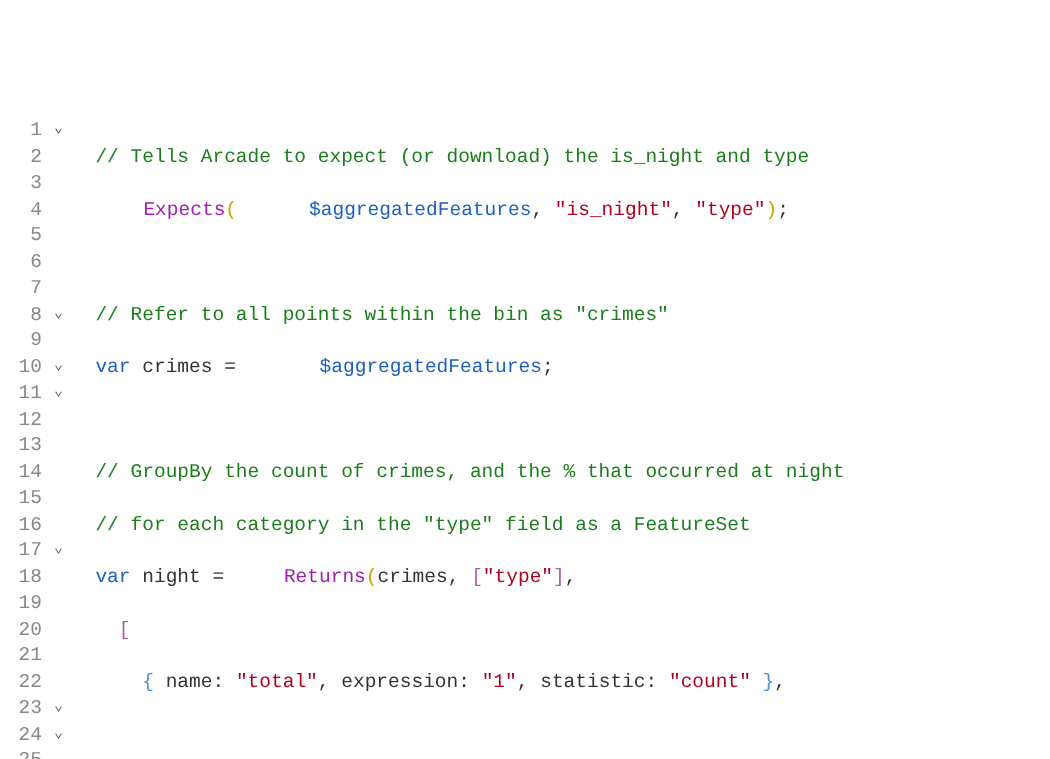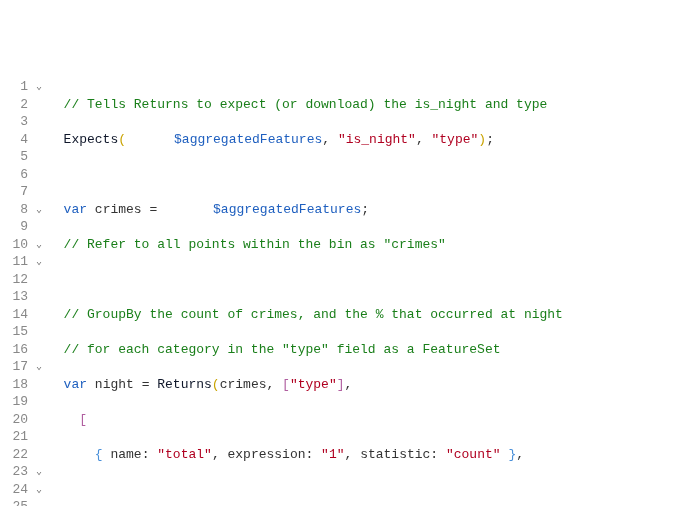--- a/index.html
+++ b/index.html
@@ -39,43 +39,43 @@
   }
   .code {
     flex: 1 1 auto;
   }
   .row {
     display: block;
   }
   
   .cm { color: #1a7f1a; }       
   .kw { color: #1e5fbf; }       
-  .fn { color: #0f172a; }          
+  .fn { color: #a21caf; margin-left: 32px; }          
   .va { color: #1e5fbf; margin-left: 48px; }       
   .str { color: #b00020; }     
   .punc { color: #333; }
   .brace1 { color: #c9a300; }   
   .brace2 { color: #b05fa0; }   
   .brace3 { color: #4a90d9; }
   .id { color: #333; }
   .prop { color: #333; }
 </style>
 </head>
 <body>
 
 
 
 <div class="editor">
   <div class="gutter"><div class="ln"><span class="num">1</span><span class="fold">⌄</span></div><div class="ln"><span class="num">2</span><span class="fold"></span></div><div class="ln"><span class="num">3</span><span class="fold"></span></div><div class="ln"><span class="num">4</span><span class="fold"></span></div><div class="ln"><span class="num">5</span><span class="fold"></span></div><div class="ln"><span class="num">6</span><span class="fold"></span></div><div class="ln"><span class="num">7</span><span class="fold"></span></div><div class="ln"><span class="num">8</span><span class="fold">⌄</span></div><div class="ln"><span class="num">9</span><span class="fold"></span></div><div class="ln"><span class="num">10</span><span class="fold">⌄</span></div><div class="ln"><span class="num">11</span><span class="fold">⌄</span></div><div class="ln"><span class="num">12</span><span class="fold"></span></div><div class="ln"><span class="num">13</span><span class="fold"></span></div><div class="ln"><span class="num">14</span><span class="fold"></span></div><div class="ln"><span class="num">15</span><span class="fold"></span></div><div class="ln"><span class="num">16</span><span class="fold"></span></div><div class="ln"><span class="num">17</span><span class="fold">⌄</span></div><div class="ln"><span class="num">18</span><span class="fold"></span></div><div class="ln"><span class="num">19</span><span class="fold"></span></div><div class="ln"><span class="num">20</span><span class="fold"></span></div><div class="ln"><span class="num">21</span><span class="fold"></span></div><div class="ln"><span class="num">22</span><span class="fold"></span></div><div class="ln"><span class="num">23</span><span class="fold">⌄</span></div><div class="ln"><span class="num">24</span><span class="fold">⌄</span></div><div class="ln"><span class="num">25</span><span class="fold"></span></div></div>
   <div class="code">
-<span class="row">  <span class="cm">// Tells Returns to expect (or download) the is_night and type</span></span>
+<span class="row">  <span class="cm">// Tells Arcade to expect (or download) the is_night and type</span></span>
 <span class="row">  <span class="fn">Expects</span><span class="brace1">(</span><span class="va">$aggregatedFeatures</span><span class="punc">, </span><span class="str">"is_night"</span><span class="punc">, </span><span class="str">"type"</span><span class="brace1">)</span><span class="punc">;</span></span>
 <span class="row"> </span>
+<span class="row">  <span class="cm">// Refer to all points within the bin as "crimes"</span></span>
 <span class="row">  <span class="kw">var</span> <span class="id">crimes</span><span class="punc"> = </span><span class="va">$aggregatedFeatures</span><span class="punc">;</span></span>
-<span class="row">  <span class="cm">// Refer to all points within the bin as "crimes"</span></span>
 <span class="row"> </span>
 <span class="row">  <span class="cm">// GroupBy the count of crimes, and the % that occurred at night</span></span>
 <span class="row">  <span class="cm">// for each category in the "type" field as a FeatureSet</span></span>
 <span class="row">  <span class="kw">var</span> <span class="id">night</span><span class="punc"> = </span><span class="fn">Returns</span><span class="brace1">(</span><span class="id">crimes</span><span class="punc">, </span><span class="brace2">[</span><span class="str">"type"</span><span class="brace2">]</span><span class="punc">,</span></span>
 <span class="row">    <span class="brace2">[</span></span>
 <span class="row">      <span class="brace3">{</span> <span class="prop">name</span><span class="punc">: </span><span class="str">"total"</span><span class="punc">, </span><span class="prop">expression</span><span class="punc">: </span><span class="str">"1"</span><span class="punc">, </span><span class="prop">statistic</span><span class="punc">: </span><span class="str">"count"</span> <span class="brace3">}</span><span class="punc">,</span></span>
 
 
 
 

